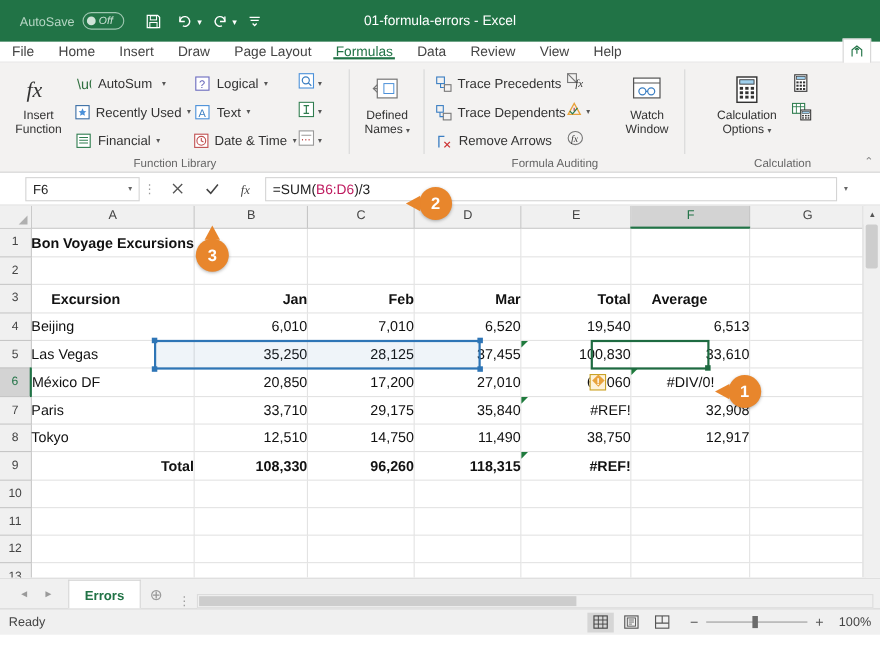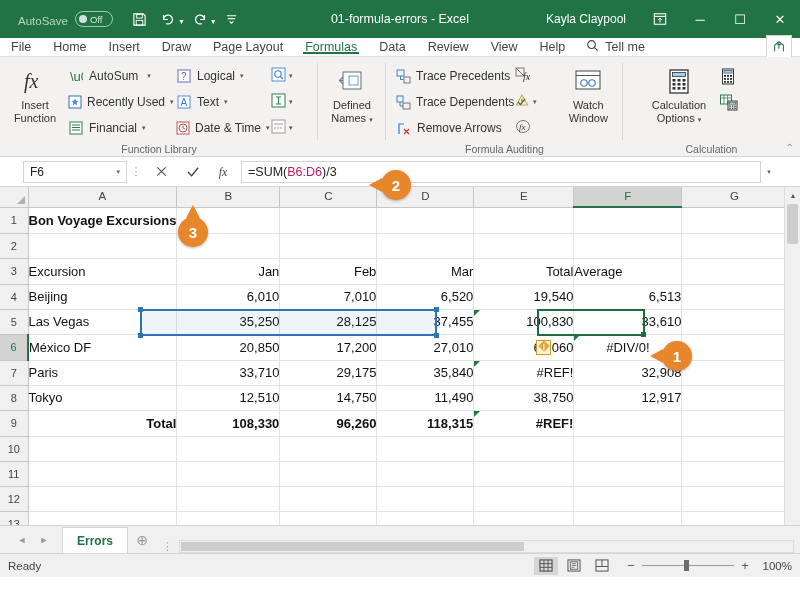--- a/index.html
+++ b/index.html
@@ -17,21 +17,21 @@
     display: flex; align-items: center; position: relative;
   }
   .autosave-wrap { display: flex; align-items: flex-end; margin-left: 18px; gap: 7px; }
   .autosave-label { font-size: 11.5px; color: #b6d6c4; }
   .toggle-pill {
     width: 38px; height: 16px; border-radius: 9px;
     border: 1px solid #9ec7b1; display: flex; align-items: center;
     padding: 0 3px; gap: 3px;
   }
   .toggle-knob { width: 8px; height: 8px; border-radius: 50%; background: #cfe3d8; }
-  .toggle-state { font-size: 9.5px; color: #cfe3d8; }
+  .toggle-state { font-size: 9.5px; color: #cfe3d8; font-style: italic; }
   .qat { display: flex; align-items: center; gap: 2px; margin-left: 14px; }
   .qat-btn {
     width: 26px; height: 26px; display: flex; align-items: center; justify-content: center;
     color: #ffffff;
   }
   .qat-btn svg { display: block; }
   .qat-caret { font-size: 7px; color: #fff; margin-left: -5px; margin-top: 5px; }
   .win-title {
     position: absolute; left: 0; right: 0; text-align: center;
     font-size: 12.5px; color: #fff; pointer-events: none;
@@ -155,21 +155,21 @@
   }
   .rowhdr.sel { background: #d3d3d3; color: #217346; border-right: 2px solid #217346; }
   td.cell {
     border-right: 1px solid #e3e3e3; border-bottom: 1px solid #e3e3e3;
     font-size: 13px; color: #111; padding: 0 5px; position: relative;
     white-space: nowrap; overflow: visible;
   }
   td.cell.num { text-align: right; }
   td.cell.ctr { text-align: center; }
   td.cell.bold { font-weight: bold; }
-  td.cell.hdr-bold { font-weight: normal; }
+  td.cell.hdr-bold { font-weight: bold; padding-left: 18px; }
   .title-cell { font-weight: bold; font-size: 14px; }
 
   .tri {
     position: absolute; left: 0; top: 0;
     border-top: 6px solid #1f7a3d; border-right: 6px solid transparent;
   }
   .err-icon {
     display: inline-block; width: 15px; height: 15px; vertical-align: middle;
     background: #fdf2d9; border: 1px solid #c9a227; position: relative;
   }
@@ -315,55 +315,33 @@
       <span class="qat-caret">▼</span>
       <span class="qat-btn">
         <svg width="13" height="13" viewBox="0 0 14 14">
             <path d="M2 3h10M3 6h8M5 9l2 2 2-2" fill="none" stroke="#fff" stroke-width="1.2"></path>
           </svg>
       </span>
     </div>
 
     <div class="win-title">01-formula-errors  -  Excel</div>
 
-    <div class="titlebar-right">
-      <span class="user-name">Kayla Claypool</span>
-      <span class="tb-icon">
-        <svg width="14" height="14" viewBox="0 0 16 16">
-            <rect x="1.5" y="2" width="13" height="12" fill="none" stroke="#fff" stroke-width="1.2"></rect>
-            <path d="M1.5 5h13" stroke="#fff" stroke-width="1.2"></path>
-            <path d="M8 12V7m0-0l-2 2m2-2l2 2" stroke="#fff" stroke-width="1.1" fill="none"></path>
-          </svg>
-      </span>
-      <span class="tb-icon">─</span>
-      <span class="tb-icon">☐</span>
-      <span class="tb-icon close">✕</span>
-    </div>
   </div>
 
   <div class="ribbon-tabs">
     <div class="rtab">File</div>
     <div class="rtab">Home</div>
     <div class="rtab">Insert</div>
     <div class="rtab">Draw</div>
     <div class="rtab">Page Layout</div>
     <div class="rtab active">Formulas</div>
     <div class="rtab">Data</div>
     <div class="rtab">Review</div>
     <div class="rtab">View</div>
     <div class="rtab">Help</div>
-    <div class="tellme">
-      <span>
-        <svg width="13" height="13" viewBox="0 0 14 14">
-            <circle cx="6" cy="6" r="4.2" fill="none" stroke="#444" stroke-width="1.2"></circle>
-            <path d="M9.2 9.2L12.5 12.5" stroke="#444" stroke-width="1.2"></path>
-          </svg>
-      </span>
-      <span>Tell me</span>
-    </div>
     <div class="tabs-right">
       <span class="share-btn">
         <svg width="14" height="14" viewBox="0 0 16 16">
             <path d="M3 13V6l5-4 5 4v7" fill="none" stroke="#217346" stroke-width="1.2"></path>
             <path d="M8 10V4m0 0L6 6m2-2l2 2" fill="none" stroke="#217346" stroke-width="1.2"></path>
           </svg>
       </span>
     </div>
   </div>
 

